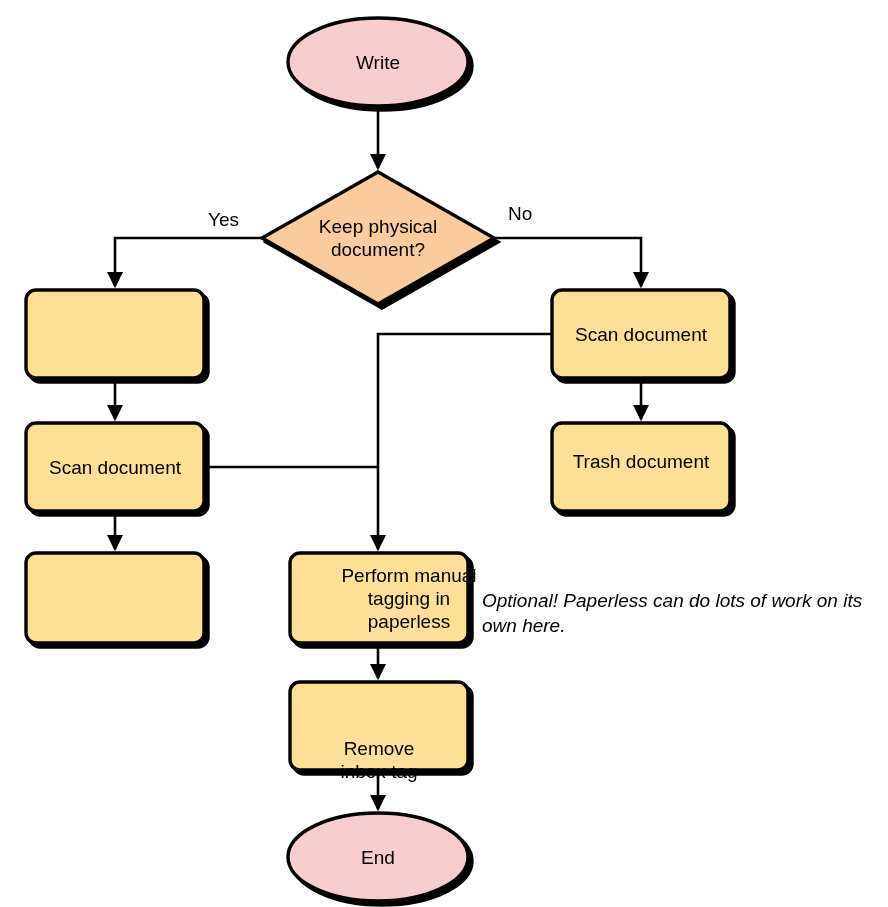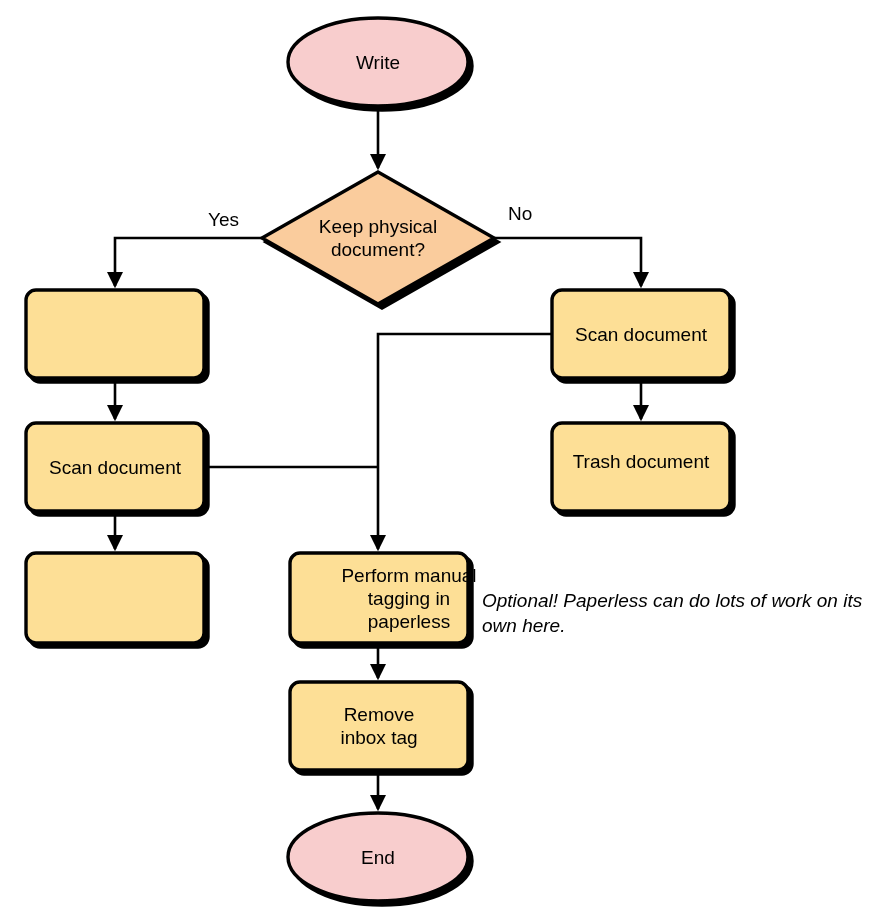--- a/index.html
+++ b/index.html
@@ -124,21 +124,21 @@
 
 
   <div class="node-label" style="left:552px; top:290px; width:178px; height:88px;">Scan document</div>
 
   <div class="node-label" style="left:552px; top:417px; width:178px; height:88px;">Trash document</div>
 
   <div class="node-label" style="left:304px; top:553px; width:178px; height:90px;margin-left:16px;">Perform manual
 tagging in
 paperless</div>
 
-  <div class="node-label" style="left:290px; top:682px; width:178px; height:88px;">Remove
+  <div class="node-label" style="left:290px; top:716px; width:178px; height:88px;">Remove
 inbox tag</div>
 
   <div class="node-label" style="left:288px; top:813px; width:180px; height:88px;">End</div>
 
   <div class="edge-label" style="left:208px; top:209px;">Yes</div>
 
   <div class="edge-label" style="left:508px; top:203px;">No</div>
 
   <div class="note-text" style="left:482px; top:588px;">Optional! Paperless can do lots of work on its own here.</div>
 

